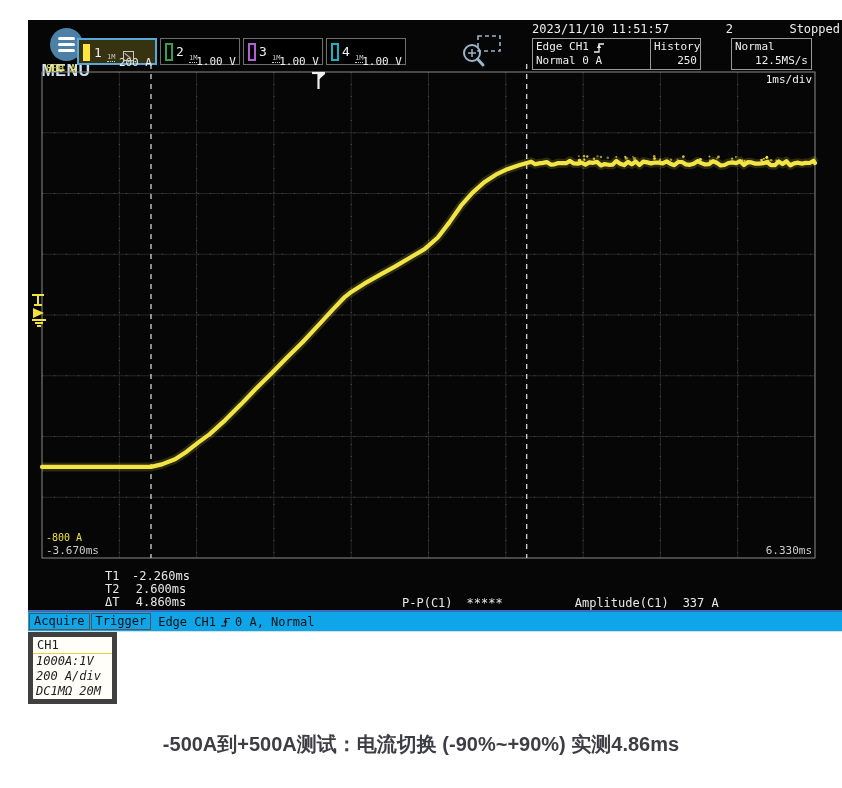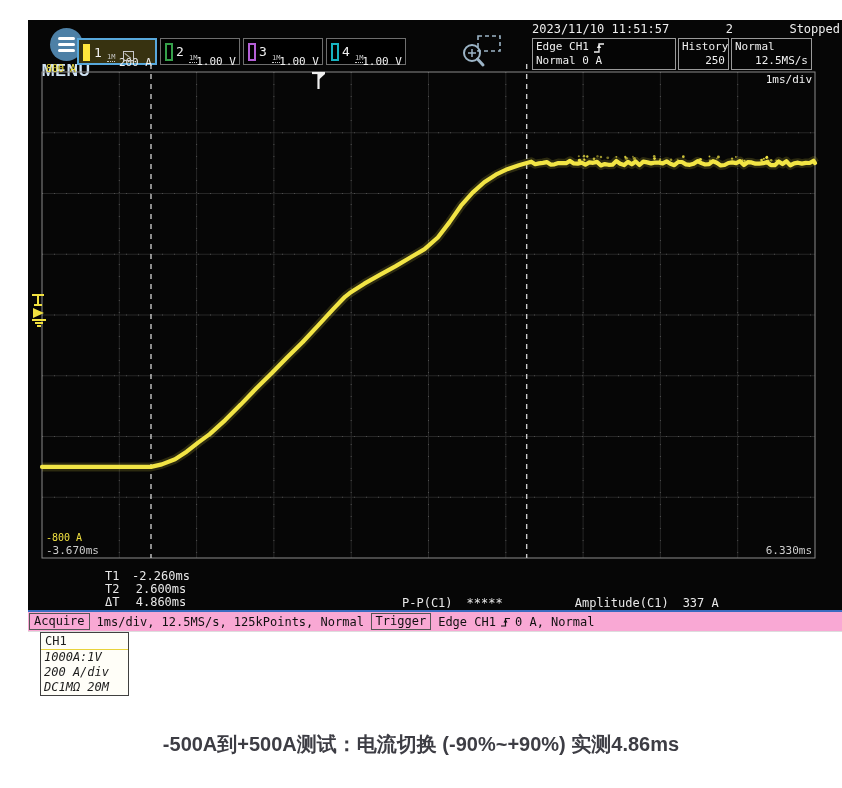--- a/index.html
+++ b/index.html
@@ -33,21 +33,21 @@
   
   .zoomicon{position:absolute;left:432px;top:14px;width:44px;height:36px;cursor:pointer;}
 
   
   .tr-row1{position:absolute;left:504px;top:2px;width:308px;display:flex;justify-content:space-between;
            font-size:12px;color:#efefef;}
   .tr-row1 .runstate{text-align:right;}
   .infobox{position:absolute;top:18px;height:32px;box-sizing:border-box;border:1px solid #9a9a9a;
            font-size:11px;line-height:14px;padding:1px 3px;color:#efefef;background:#050505;cursor:pointer;}
   .trigbox{left:504px;width:144px;}
-  .histbox{left:650px;width:51px;}
+  .histbox{left:622px;width:51px;}
   .modebox{left:703px;width:81px;}
   .rt{text-align:right;}
   .l1{display:flex;align-items:center;gap:4px;}
 
   .timebase{position:absolute;right:30px;top:53px;font-size:11px;color:#f2f2f2;}
 
   
   .lbl{position:absolute;font-size:10px;}
   .top-scale{left:18px;top:43px;color:#f0e040;}
   .bot-scale{left:18px;top:512px;color:#f0e040;}
@@ -61,29 +61,29 @@
   
   .meas-cursors{position:absolute;left:77px;top:550px;font-size:12px;line-height:13px;color:#e8e8e8;}
   .ml{display:inline-block;width:24px;}
   .mv{display:inline-block;width:64px;text-align:center;}
   .meas-pp{position:absolute;left:374px;top:576px;font-size:12px;color:#e8e8e8;white-space:nowrap;}
   .pp-stars{margin-left:14px;}
   .amp-label{margin-left:72px;}
   .amp-val{margin-left:14px;}
 
   
-  .acqbar{position:absolute;left:28px;top:612px;width:814px;height:20px;background:#f9a8d4;
+  .acqbar{position:absolute;left:28px;top:612px;width:814px;height:20px;background:#0ea5e9;
           display:flex;align-items:center;font-size:12px;color:#111;border-bottom:1px solid #ddd;box-sizing:border-box;}
   .cell{border:1px solid #555;padding:0 4px;height:15px;line-height:15px;margin-left:1px;}
   .val{padding:0 7px;white-space:nowrap;display:flex;align-items:center;gap:4px;}
   .val-acq{width:266px;}
 
   
-  .ch1panel{position:absolute;left:40px;top:632px;width:89px;box-sizing:border-box;
-            border:1px solid #404040;background:#fffef8;color:#1c1c1c;font-size:12px;}
+  .ch1panel{position:absolute;left:28px;top:632px;width:89px;box-sizing:border-box;
+            border:5px solid #404040;background:#fffef8;color:#1c1c1c;font-size:12px;}
   .ch1panel .title{padding:1px 4px;border-bottom:1px solid #e8d23c;}
   .ch1panel .line{padding:0 3px;line-height:15px;font-style:italic;}
 
   .caption{position:absolute;left:0;top:731px;width:842px;text-align:center;
            font-family:"Liberation Sans",sans-serif;font-size:20px;color:#3d3d44;font-weight:bold;}
 </style>
 </head>
 <body>
 
 <div class="page">
@@ -285,21 +285,20 @@
 
     <div class="meas-pp">
       <span>P-P(C1)</span><span class="pp-stars">*****</span><span class="amp-label">Amplitude(C1)</span><span class="amp-val">337 A</span>
     </div>
 
     <div class="scope-blue-edge"></div>
   </div>
 
   <div class="acqbar">
     <span class="cell">Acquire</span>
-    <span class="val val-acq">1ms/div, 12.5MS/s, 125kPoints, Normal</span>
     <span class="cell">Trigger</span>
     <span class="val">
       <span>Edge CH1</span>
       <svg width="11" height="12" viewBox="0 0 11 12">
         <path d="M1 10 H5.5 V2.5 H10" fill="none" stroke="#111" stroke-width="1.2"></path>
         <path d="M3.5 6.5 L7.5 6.5 L5.5 3 Z" fill="#111"></path>
       </svg>
       <span>0 A, Normal</span>
     </span>
   </div>

